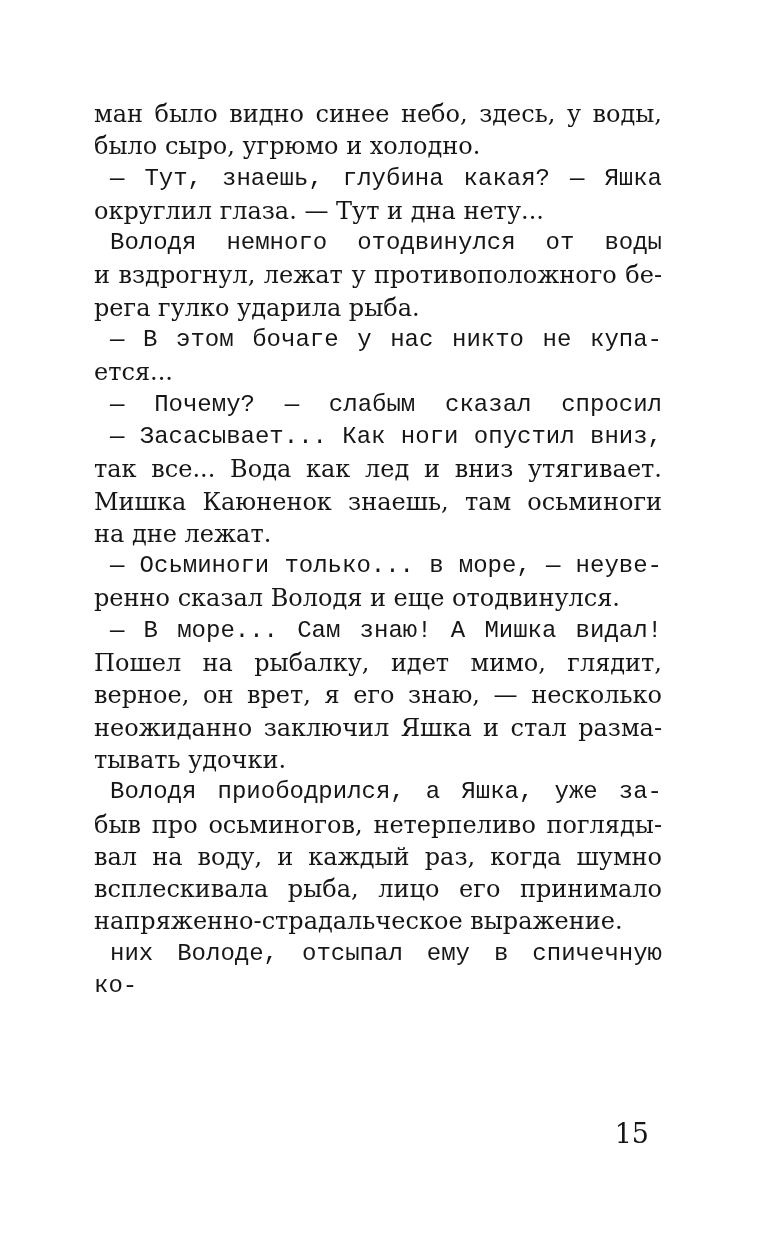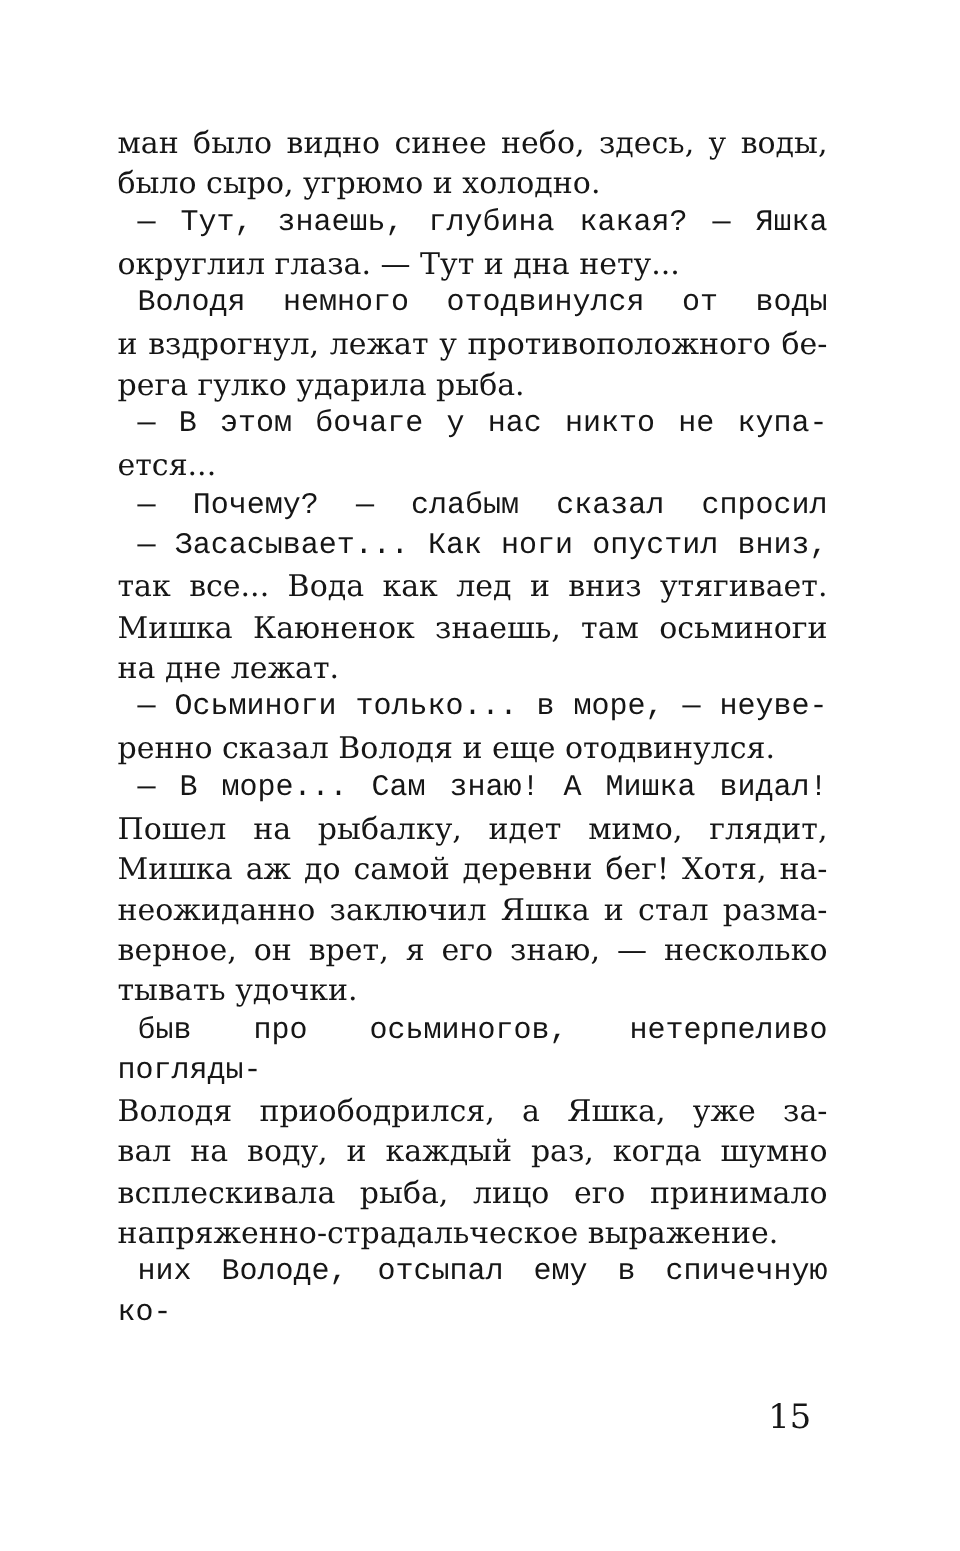--- a/index.html
+++ b/index.html
@@ -86,28 +86,27 @@
         <span class="line">Мишка Каюненок знаешь, там осьминоги</span>
         <span class="line last">на дне лежат.</span>
       </p>
       <p class="para indent">
         <span class="line">— Осьминоги только... в море, — неуве-</span>
         <span class="line last">ренно сказал Володя и еще отодвинулся.</span>
       </p>
       <p class="para indent">
         <span class="line">— В море... Сам знаю! А Мишка видал!</span>
         <span class="line">Пошел на рыбалку, идет мимо, глядит,</span>
-        <span class="line">Мишка аж до самой деревни бег! Хотя, на-</span>
+        <span class="line">верное, он врет, я его знаю, — несколько</span>
         <span class="line">неожиданно заключил Яшка и стал разма-</span>
-        <span class="line">верное, он врет, я его знаю, — несколько</span>
         <span class="line last">тывать удочки.</span>
       </p>
       <p class="para indent">
+        <span class="line">Володя приободрился, а Яшка, уже за-</span>
         <span class="line">быв про осьминогов, нетерпеливо погляды-</span>
-        <span class="line">Володя приободрился, а Яшка, уже за-</span>
         <span class="line">вал на воду, и каждый раз, когда шумно</span>
         <span class="line">всплескивала рыба, лицо его принимало</span>
         <span class="line last">напряженно-страдальческое выражение.</span>
       </p>
       <p class="para indent">
         <span class="line last">них Володе, отсыпал ему в спичечную ко-</span>
       </p>
     </div>
   <div class="page-number">15</div>
 </div>

